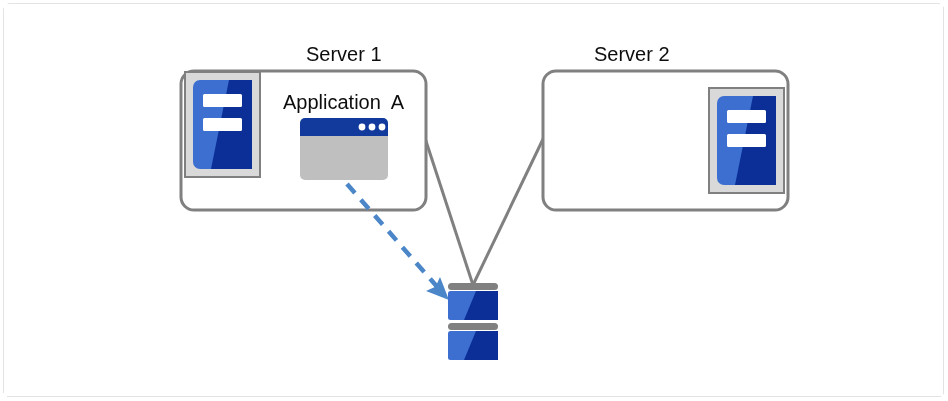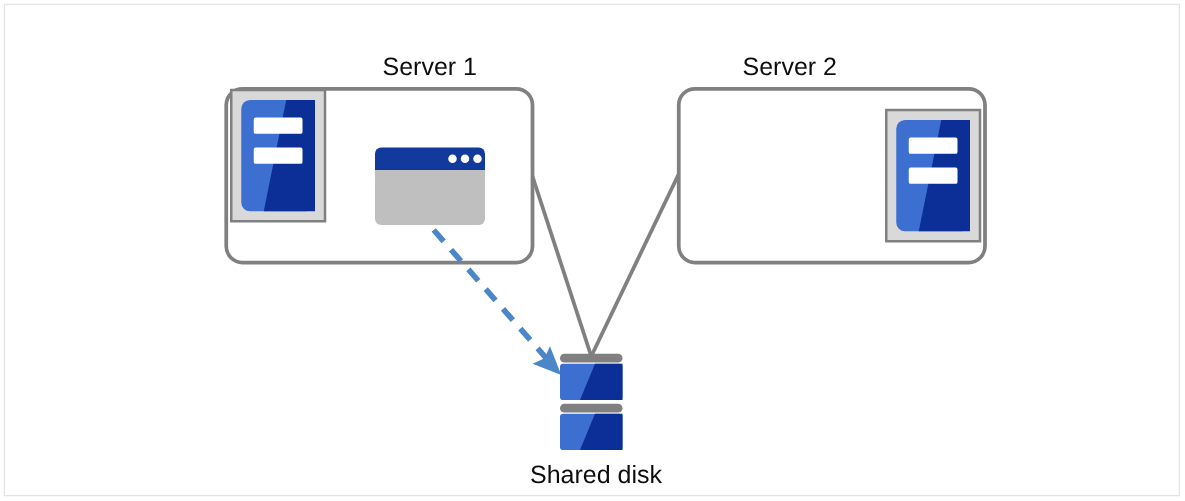--- a/index.html
+++ b/index.html
@@ -9,20 +9,21 @@
   }
   body {
     font-family: "Liberation Sans", sans-serif;
   }
   #canvas {
     position: relative;
     width: 948px;
     height: 401px;
     background: #ffffff;
     overflow: hidden;
+    border-radius: 19px;
   }
   #frame-border {
     position: absolute;
     left: 3px;
     top: 3px;
     width: 941px;
     height: 394px;
     border: 1px solid #e3e3e3;
     box-sizing: border-box;
     pointer-events: none;
@@ -110,16 +111,16 @@
     <g transform="translate(448,283)">
       <use href="#disk-stack-icon-def"></use>
     </g>
 
   </svg>
 
   <div class="label" id="label-server1">Server 1</div>
 
   <div class="label" id="label-server2">Server 2</div>
 
+  <div class="label" id="label-app-a">Application  A</div>
 
-  <div class="label" id="label-shared-disk">Shared disk</div>
 
 </div>
 
 </body></html>

